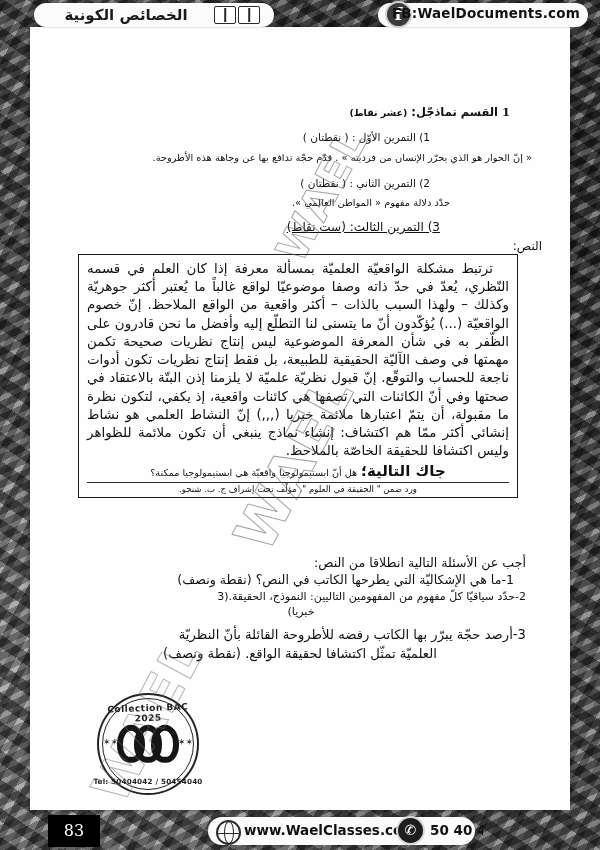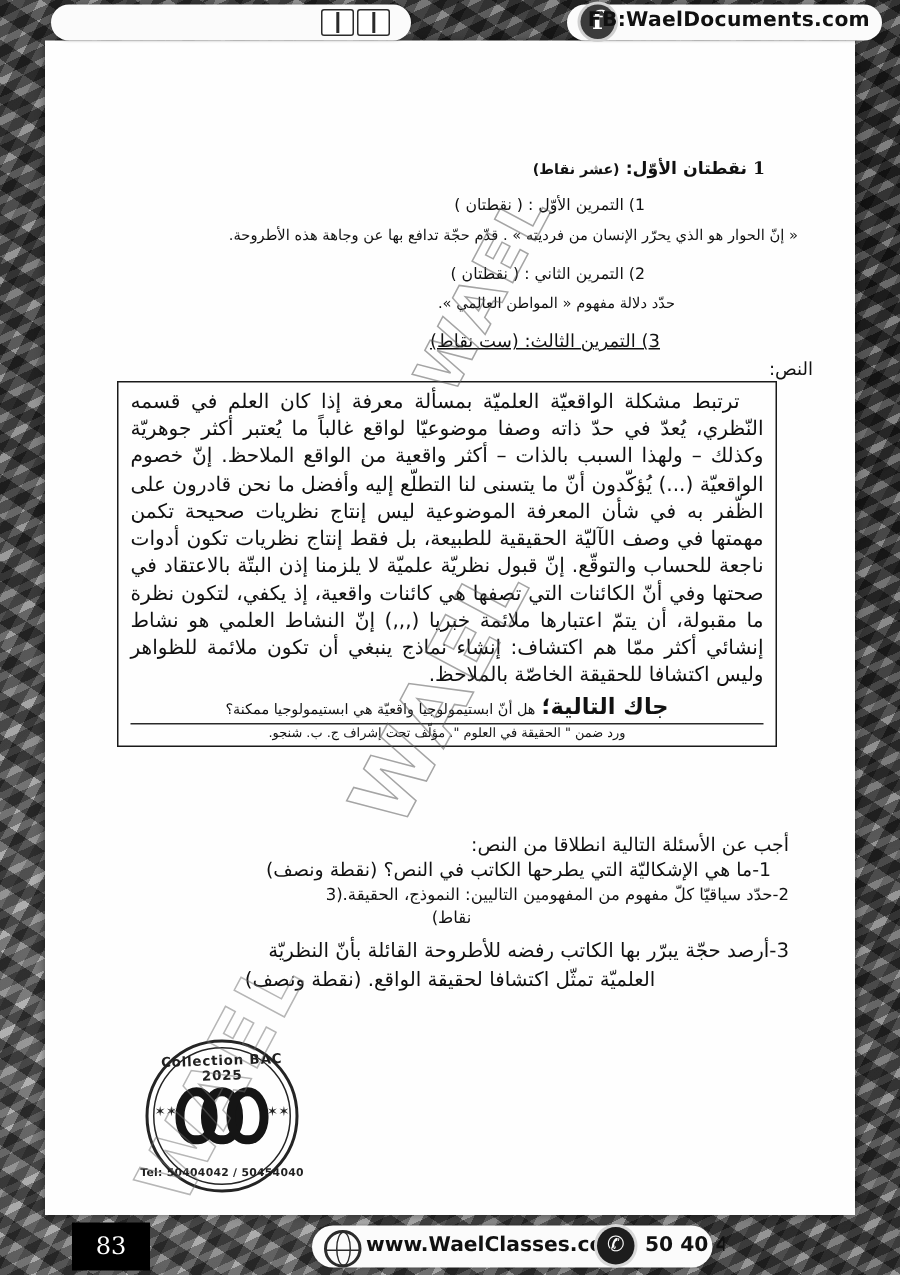--- a/index.html
+++ b/index.html
@@ -226,34 +226,35 @@
 <body>
 
 <div id="backdrop"></div>
 <div id="sheet"></div>
 
 <div id="topbar">
   <div class="ribbon" id="ribbon-left"></div>
   <div class="ribbon" id="ribbon-right"></div>
 
   <div id="hdr-ar" class="ar">
+    <span>الخصائص الكونية</span>
   </div>
 
   <div class="bookicon" id="book1"></div>
   <div class="bookicon" id="book2"></div>
 
   <div id="fbicon">f</div>
   <div id="fbtext">FB:WaelDocuments.com</div>
 </div>
 
 <div id="doc">
 
   <div id="part1" class="ar">
     <span class="lat">1</span>
-    <span>نقطتان الأوّل:</span>
+    <span>القسم نماذجّل:</span>
     <span class="pts">(عشر نقاط)</span>
   </div>
 
   <div id="ex1-title" class="ar">1) التمرين الأوّل : ( نقطتان )</div>
   <div id="ex1-body" class="ar">« إنّ الحوار هو الذي يحرّر الإنسان من فرديته » .  قدّم حجّة تدافع بها عن وجاهة هذه الأطروحة.</div>
 
   <div id="ex2-title" class="ar">2) التمرين الثاني : ( نقطتان )</div>
   <div id="ex2-body" class="ar">حدّد دلالة مفهوم « المواطن العالمي ».</div>
 
   <div id="ex3-title" class="ar">
@@ -267,21 +268,21 @@
       <b>جاك التالية؛</b>
       <span class="small">هل أنّ ابستيمولوجيا واقعيّة هي ابستيمولوجيا ممكنة؟</span>
     </div>
     <div id="ref-src">ورد ضمن " الحقيقة في العلوم ". مؤلّف تحت إشراف ج. ب. شنجو.</div>
   </div>
 
   <div id="qintro" class="ar">أجب عن الأسئلة التالية انطلاقا من النص:</div>
   <div id="q1" class="ar">1-ما هي  الإشكاليّة التي يطرحها  الكاتب في النص؟ (نقطة ونصف)</div>
   <div id="q2" class="ar">
     <span>2-حدّد سياقيّا كلّ مفهوم من المفهومين التاليين: النموذج، الحقيقة.(3</span>
-    <span class="tail">نقاط)</span>
+    <span class="tail">خبريا)</span>
   </div>
   <div id="q3" class="ar">
     <span>3-أرصد حجّة يبرّر بها الكاتب رفضه للأطروحة القائلة بأنّ النظريّة</span>
     <span class="tail">العلميّة تمثّل اكتشافا لحقيقة الواقع. (نقطة ونصف)</span>
   </div>
 
   <div id="stamp">
     <div class="ring"></div>
     <div class="ring2"></div>
     <div class="arc-top">Collection BAC 2025</div>

